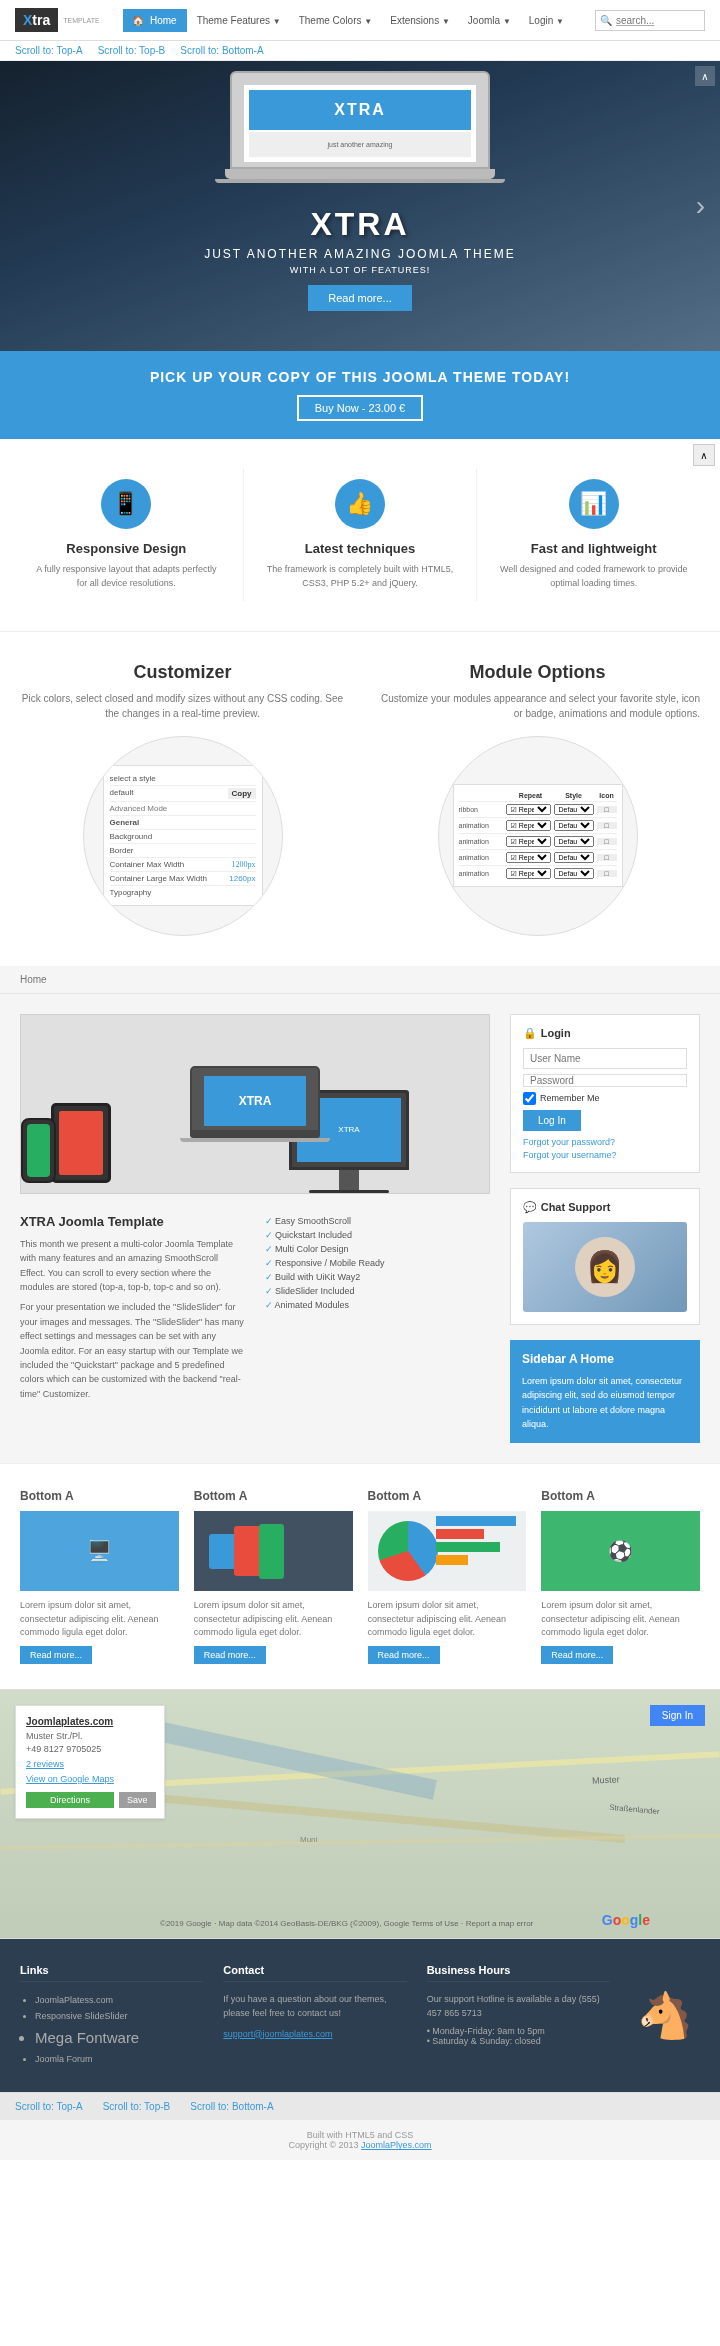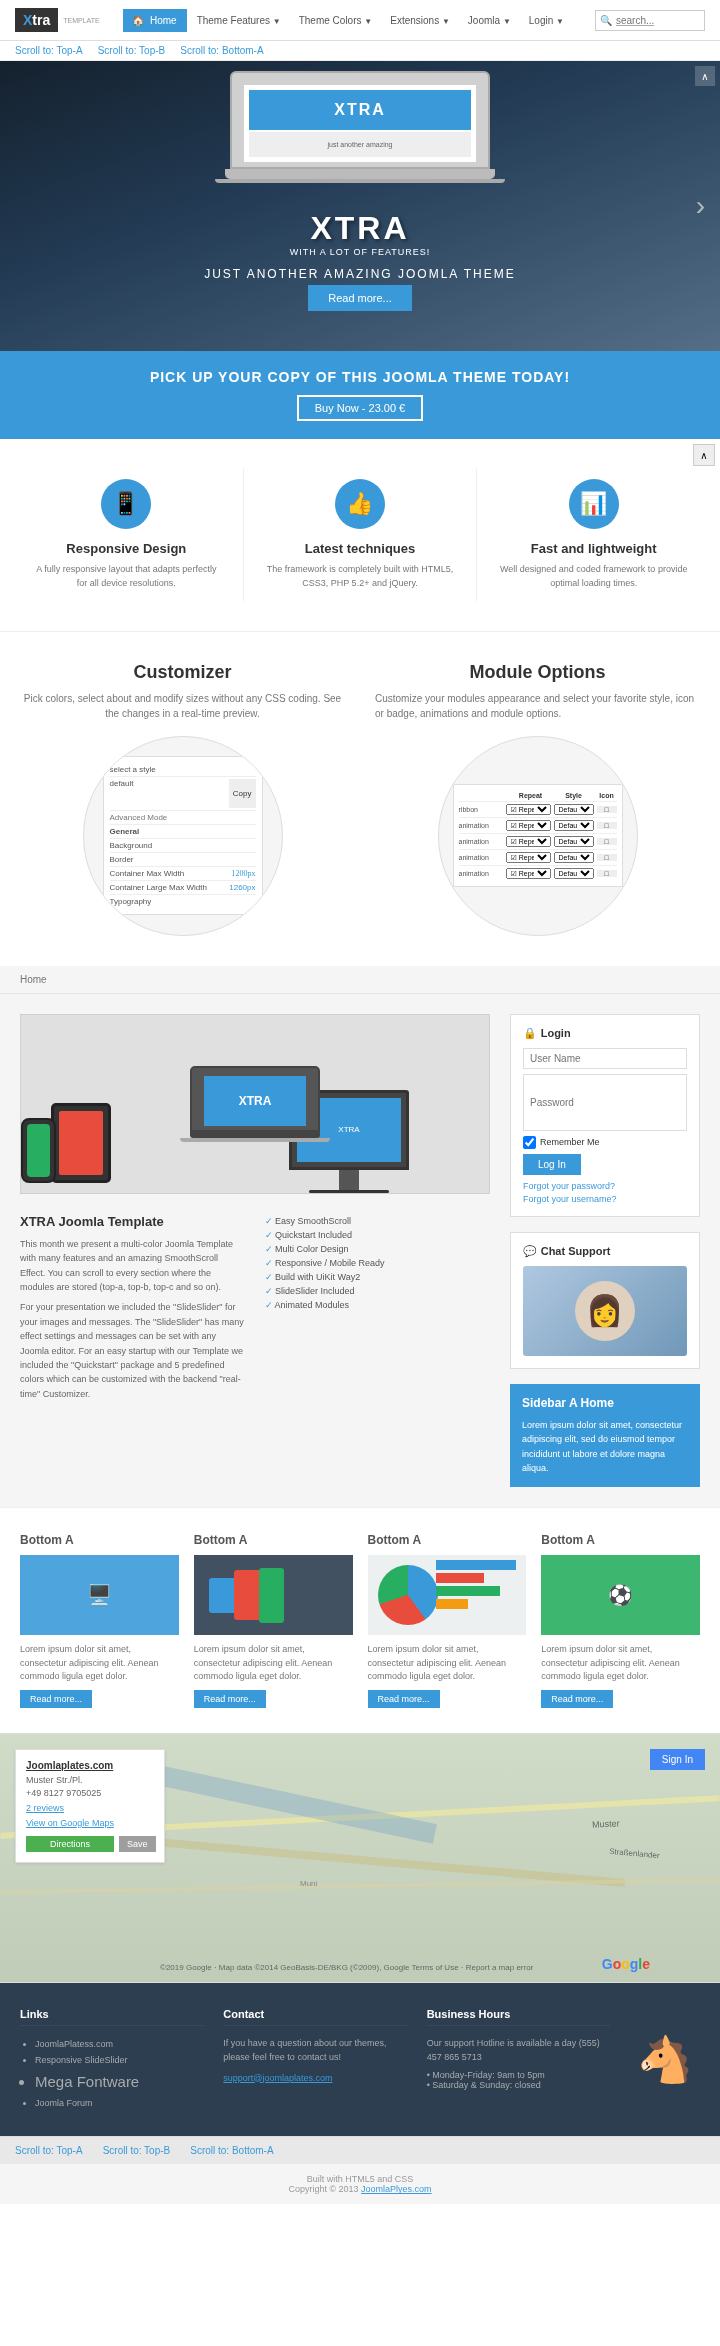--- a/index.html
+++ b/index.html
@@ -68,22 +68,22 @@
           <span style="font-size:7px;color:#666;">just another amazing</span>
         </div>
       </div>
     </div>
     <div style="background:#bbb;height:10px;border-radius:0 0 5px 5px;margin:0 -5px;"></div>
     <div style="background:#aaa;height:4px;border-radius:0 0 8px 8px;margin:0 -15px;"></div>
   </div>
 
   <div style="position:absolute;bottom:40px;left:0;right:0;text-align:center;color:#fff;">
     <h1 style="font-size:32px;font-weight:bold;letter-spacing:3px;text-shadow:2px 2px 4px rgba(0,0,0,0.5);">XTRA</h1>
+    <p style="font-size:12px;letter-spacing:2px;margin:4px 0;">JUST ANOTHER AMAZING JOOMLA THEME</p>
     <p style="font-size:9px;letter-spacing:1px;margin-bottom:10px;">WITH A LOT OF FEATURES!</p>
-    <p style="font-size:12px;letter-spacing:2px;margin:4px 0;">JUST ANOTHER AMAZING JOOMLA THEME</p>
     <button style="background:#3a9ad9;color:#fff;border:none;padding:7px 20px;font-size:11px;cursor:pointer;">Read more...</button>
   </div>
 
   <div style="position:absolute;right:15px;top:50%;transform:translateY(-50%);color:rgba(255,255,255,0.6);font-size:28px;cursor:pointer;">›</div>
   <div style="position:absolute;right:5px;top:5px;background:rgba(255,255,255,0.2);color:#fff;width:20px;height:20px;display:flex;align-items:center;justify-content:center;font-size:10px;cursor:pointer;">∧</div>
 </section>
 
 <section style="background:#3a9ad9;color:#fff;text-align:center;padding:18px 20px;">
   <h2 style="font-size:14px;letter-spacing:1px;margin-bottom:10px;font-weight:bold;">PICK UP YOUR COPY OF THIS JOOMLA THEME TODAY!</h2>
   <button style="background:transparent;border:2px solid #fff;color:#fff;padding:5px 16px;font-size:11px;cursor:pointer;">Buy Now - 23.00 €</button>
@@ -106,51 +106,51 @@
     <div style="width:50px;height:50px;background:#3a9ad9;border-radius:50%;display:flex;align-items:center;justify-content:center;margin:0 auto 12px;color:#fff;font-size:22px;">📊</div>
     <h3 style="font-size:13px;margin-bottom:6px;">Fast and lightweight</h3>
     <p style="font-size:9px;color:#777;line-height:1.6;">Well designed and coded framework to provide optimal loading times.</p>
   </div>
   <button style="position:absolute;right:5px;top:5px;background:#eee;border:1px solid #ccc;width:22px;height:22px;font-size:10px;cursor:pointer;display:flex;align-items:center;justify-content:center;">∧</button>
 </section>
 
 <section style="display:flex;padding:30px 20px;gap:30px;background:#fff;">
   <div style="flex:1;">
     <h2 style="font-size:18px;margin-bottom:8px;text-align:center;">Customizer</h2>
-    <p style="font-size:10px;color:#777;line-height:1.5;margin-bottom:15px;text-align:center;">Pick colors, select about and modify sizes without any CSS coding. See the changes in a real-time preview.</p>
+    <p style="font-size:10px;color:#777;line-height:1.5;margin-bottom:15px;text-align:center;">Pick colors, select closed and modify sizes without any CSS coding. See the changes in a real-time preview.</p>
 
     <div style="border-radius:50%;width:200px;height:200px;margin:0 auto;overflow:hidden;border:1px solid #ddd;background:#f5f5f5;display:flex;align-items:center;justify-content:center;">
       <div style="background:#fff;border:1px solid #ddd;width:160px;padding:6px;font-size:8px;">
         <div style="display:flex;justify-content:space-between;padding:2px 0;border-bottom:1px solid #eee;">
             <span style="color:#555;">select a style</span>
             <span></span>
           </div>
         <div style="display:flex;justify-content:space-between;padding:2px 0;border-bottom:1px solid #eee;">
             <span style="color:#555;">default</span>
-            <span style="background:#eee;padding:10px 4px;">Copy</span>
+            <span style="background:#eee;padding:1px 4px;font-weight:bold;">Copy</span>
           </div>
         <div style="padding:2px 0;border-bottom:1px solid #eee;color:#777;">Advanced Mode</div>
         <div style="padding:2px 0;border-bottom:1px solid #eee;color:#555;font-weight:bold;">General</div>
         <div style="padding:2px 0;border-bottom:1px solid #eee;color:#555;">Background</div>
         <div style="padding:2px 0;border-bottom:1px solid #eee;color:#555;">Border</div>
         <div style="display:flex;justify-content:space-between;padding:2px 0;border-bottom:1px solid #eee;">
             <span style="color:#555;">Container Max Width</span>
             <span style="color:#3a9ad9;font-family:Liberation Serif, serif;">1200px</span>
           </div>
         <div style="display:flex;justify-content:space-between;padding:2px 0;border-bottom:1px solid #eee;">
             <span style="color:#555;">Container Large Max Width</span>
             <span style="color:#3a9ad9;">1260px</span>
           </div>
         <div style="padding:2px 0;color:#555;">Typography</div>
       </div>
     </div>
   </div>
   <div style="flex:1;">
     <h2 style="font-size:18px;margin-bottom:8px;text-align:center;">Module Options</h2>
-    <p style="font-size:10px;color:#777;line-height:1.5;margin-bottom:15px;text-align:left;">Customize your modules appearance and select your favorite style, icon or badge, animations and module options.</p>
+    <p style="font-size:10px;color:#777;line-height:1.5;margin-bottom:15px;text-align:right;">Customize your modules appearance and select your favorite style, icon or badge, animations and module options.</p>
 
     <div style="border-radius:50%;width:200px;height:200px;margin:0 auto;overflow:hidden;border:1px solid #ddd;background:#f5f5f5;display:flex;align-items:center;justify-content:center;">
       <div style="background:#fff;border:1px solid #ddd;width:170px;padding:5px;font-size:7px;">
         <div style="display:flex;gap:3px;border-bottom:1px solid #eee;padding:2px 0;font-weight:bold;">
           <span style="flex:1;"></span>
           <span style="width:40px;text-align:center;">Repeat</span>
           <span style="width:40px;text-align:center;">Style</span>
           <span style="width:20px;text-align:center;">Icon</span>
         </div>
         <div style="display:flex;gap:3px;border-bottom:1px solid #eee;padding:2px 0;align-items:center;">
@@ -253,21 +253,21 @@
     </div>
 
     <div style="width:190px;">
 
       <div style="background:#fff;border:1px solid #ddd;padding:12px;margin-bottom:15px;">
         <h4 style="font-size:11px;margin-bottom:8px;display:flex;align-items:center;gap:4px;">
           <span>🔒</span>
           <span>Login</span>
         </h4>
         <input type="text" style="width: 100%; border: 1px solid rgb(221, 221, 221); padding: 4px 6px; font-size: 10px; margin-bottom: 5px; display: block;" placeholder="User Name">
-        <input type="password" style="width: 100%; border: 1px solid rgb(221, 221, 221); padding: 22px 6px; font-size: 10px; margin-bottom: 5px; display: block;" placeholder="Password">
+        <input type="password" style="width: 100%; border: 1px solid rgb(221, 221, 221); padding: 0 6px; font-size: 10px; margin-bottom: 5px; display: block;" placeholder="Password">
         <div style="font-size:9px;margin:5px 0;display:flex;align-items:center;gap:4px;">
           <input type="checkbox" checked="" style="">
           <span>Remember Me</span>
         </div>
         <button style="background:#3a9ad9;color:#fff;border:none;padding:5px 15px;font-size:10px;cursor:pointer;">Log In</button>
         <div style="margin-top:6px;font-size:9px;color:#3a9ad9;">
           <div style="cursor:pointer;">Forgot your password?</div>
           <div style="cursor:pointer;margin-top:3px;">Forgot your username?</div>
         </div>
       </div>

